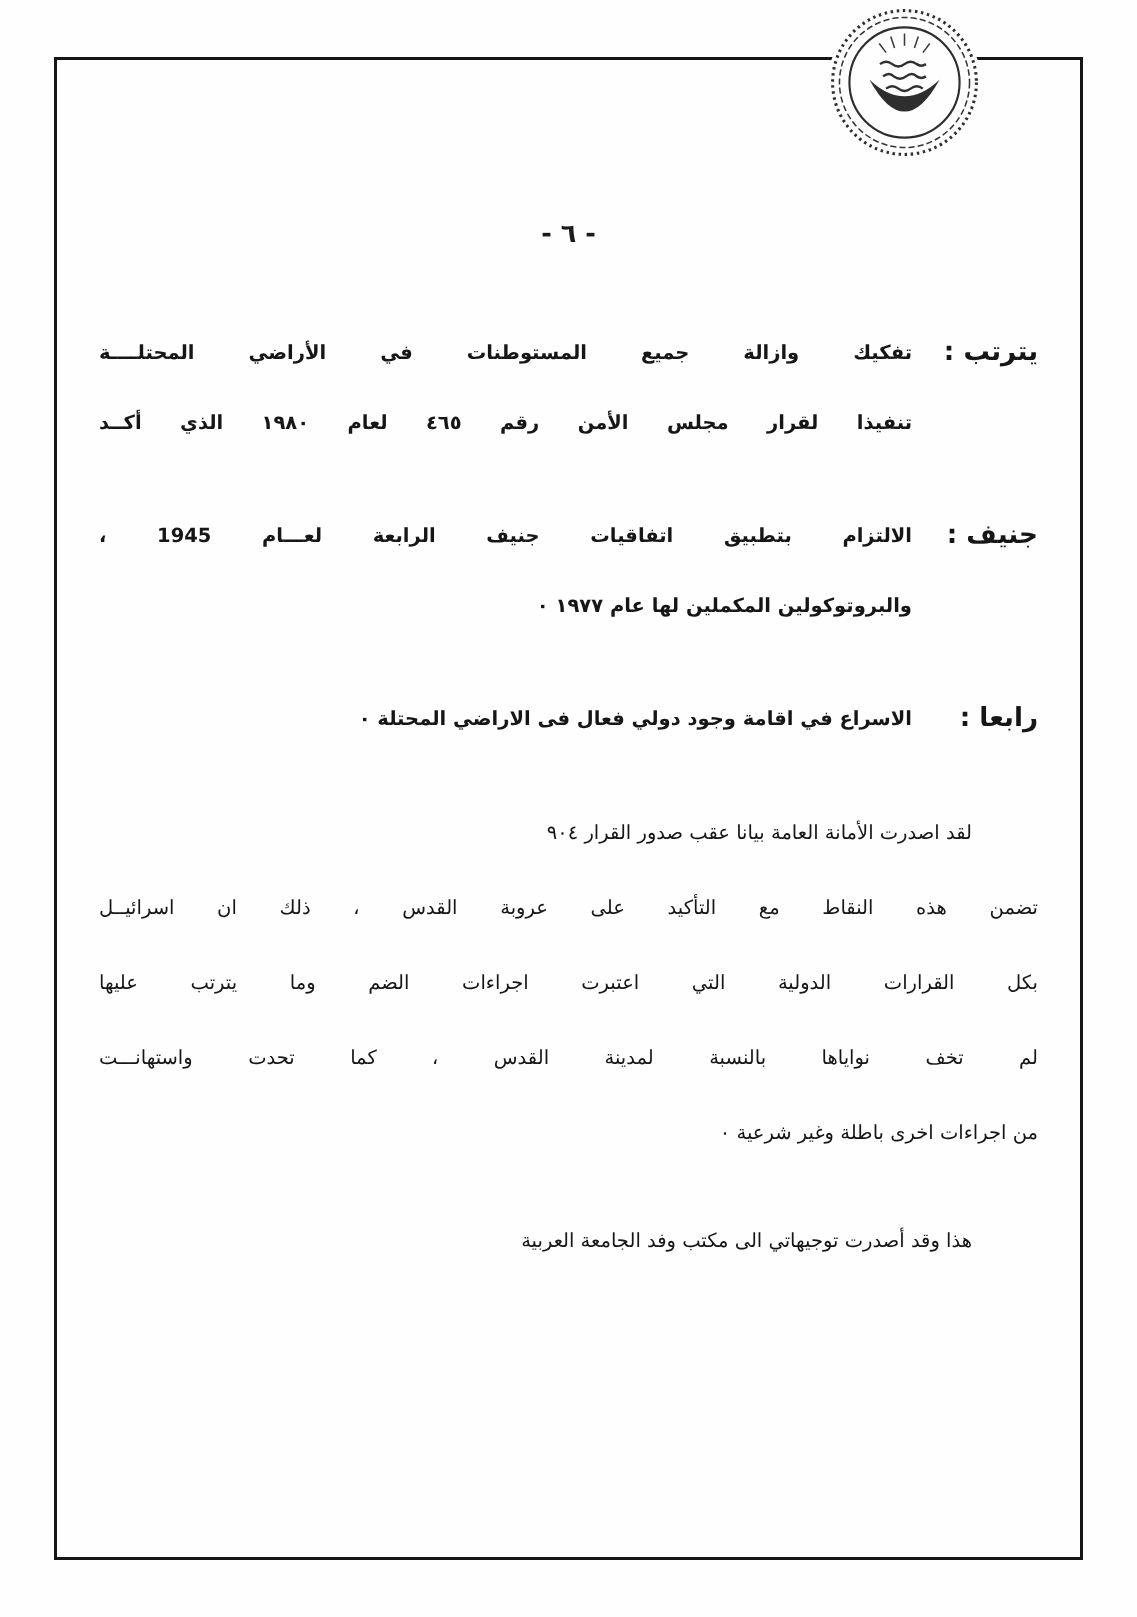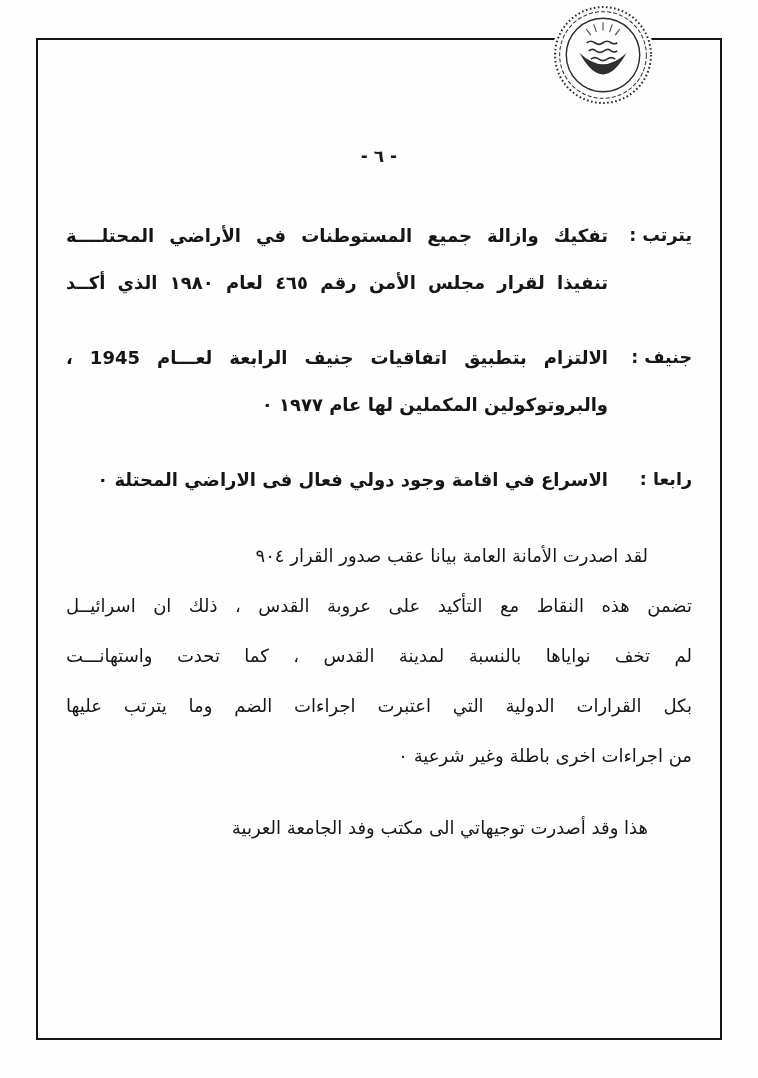--- a/index.html
+++ b/index.html
@@ -51,21 +51,21 @@
   }
   .item-label {
     flex: 0 0 84px;
     width: 84px;
     font-size: 17.5px;
     line-height: 47px;
     white-space: nowrap;
   }
   .item-body { flex: 1; min-width: 0; }
   .line {
-    font-size: 18px;
+    font-size: 13px;
     line-height: 47px;
     text-align: right;
   }
   .fill {
     text-align: justify;
     text-align-last: justify;
   }
   .para {
     margin-bottom: 22px;
     font-weight: normal;
@@ -128,22 +128,22 @@
     <section class="item">
       <div class="item-label">رابعا :</div>
       <div class="item-body">
         <div class="line">الاسراع في اقامة وجود دولي فعال فى الاراضي المحتلة ٠</div>
       </div>
     </section>
 
     <section class="para">
       <div class="line indent">لقد اصدرت الأمانة العامة بيانا عقب صدور القرار ٩٠٤</div>
       <div class="line fill">تضمن هذه النقاط مع التأكيد على عروبة القدس ، ذلك ان اسرائيــل</div>
+      <div class="line fill">بكل القرارات الدولية التي اعتبرت اجراءات الضم وما يترتب عليها</div>
       <div class="line fill">لم تخف نواياها بالنسبة لمدينة القدس ، كما تحدت واستهانـــت</div>
-      <div class="line fill">بكل القرارات الدولية التي اعتبرت اجراءات الضم وما يترتب عليها</div>
       <div class="line">من اجراءات اخرى باطلة وغير شرعية ٠</div>
     </section>
 
     <section class="para para2">
       <div class="line indent">هذا وقد أصدرت توجيهاتي الى مكتب وفد الجامعة العربية</div>
     </section>
 
   </div>
 </div>
 

